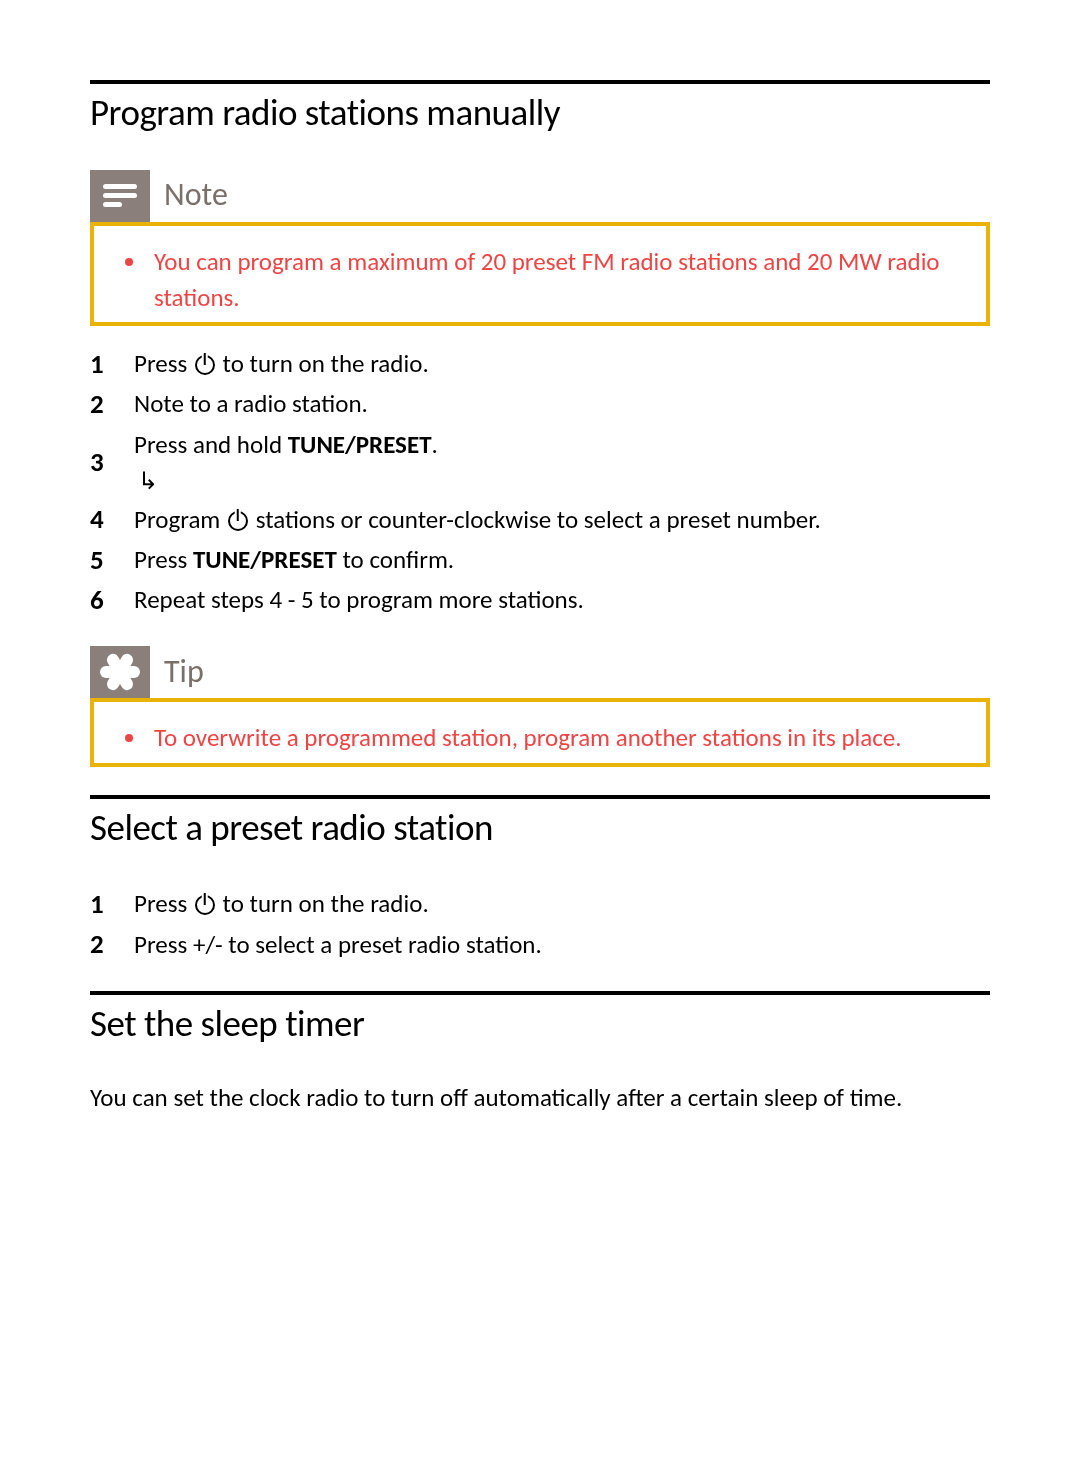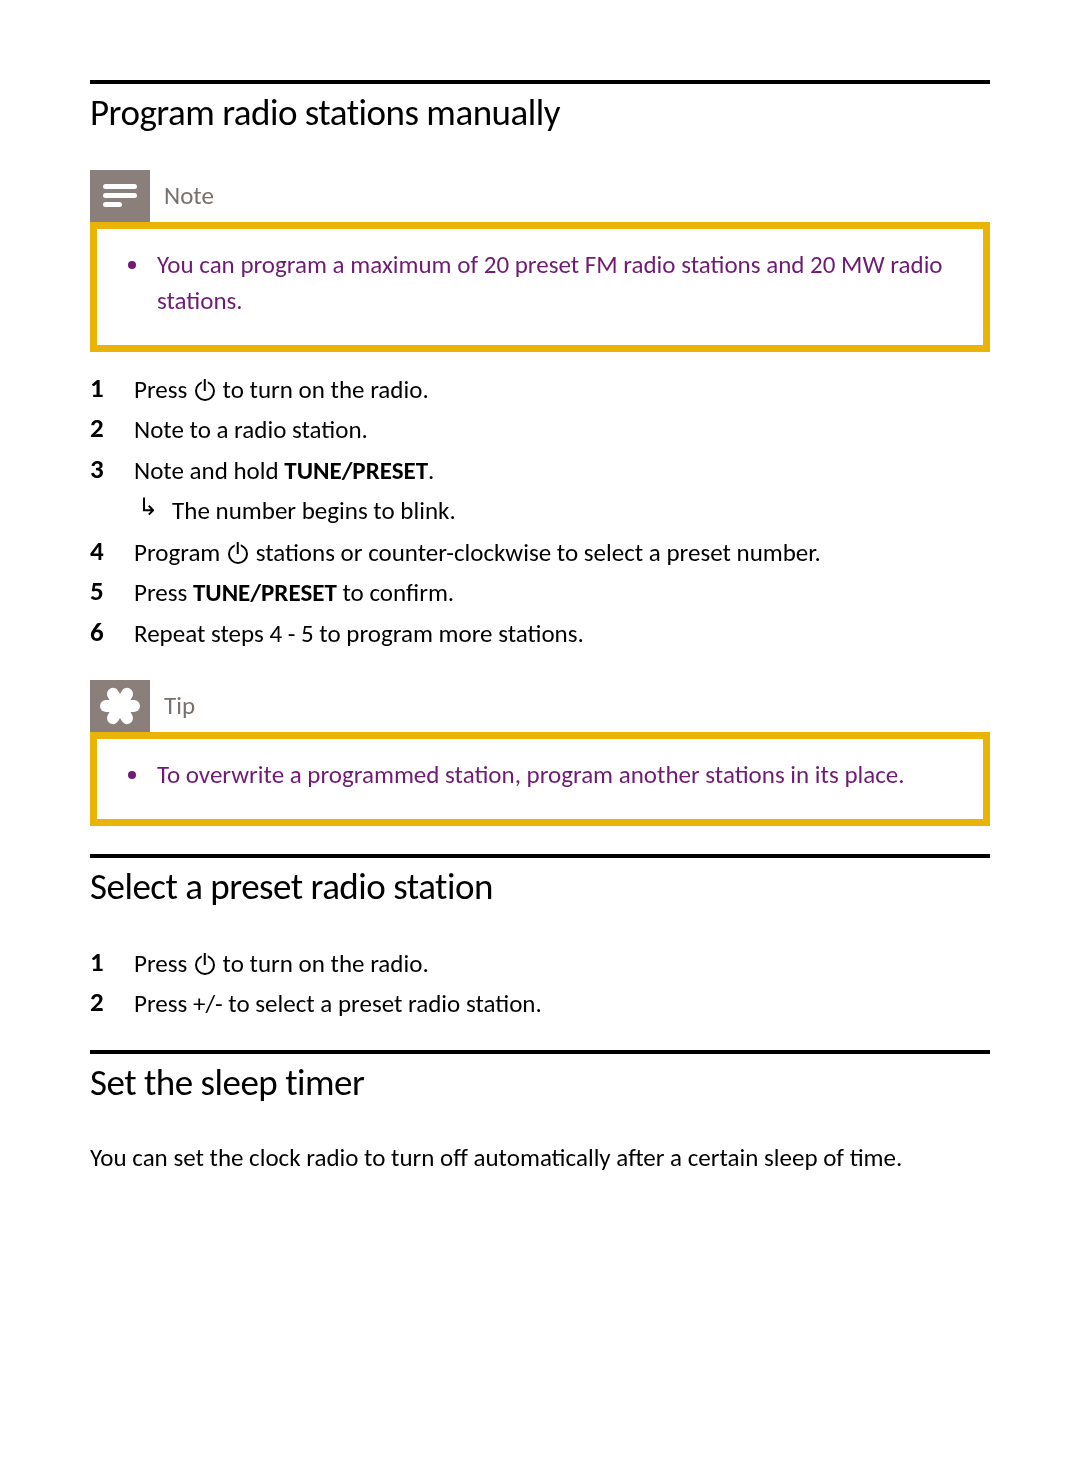--- a/index.html
+++ b/index.html
@@ -32,39 +32,40 @@
       width: 60px;
       height: 52px;
       background: #8a7f7a;
       display: flex;
       align-items: center;
       justify-content: center;
       flex-shrink: 0;
     }
     .callout-label {
       color: #7a706b;
-      font-size: 25px;
+      font-size: 32px;
     }
     .callout-body {
-      border: 7px solid #eab308;
-      padding: 18px 30px 26px 40px;
-      color: #701a75;
+      border: 4px solid #eab308;
+      padding: 18px 30px 6px 40px;
+      color: #ef4444;
     }
     .callout-body ul { list-style: disc; padding-left: 14px; }
     .callout-body li { padding-left: 6px; }
     ol.steps {
       list-style: none;
       counter-reset: step;
       margin: 18px 0 28px 0;
     }
     ol.steps > li {
       counter-increment: step;
       display: flex;
       gap: 22px;
       margin: 2px 0;
+      align-items: center;
     }
     ol.steps > li::before {
       content: counter(step);
       font-weight: 700;
       font-size: 27px;
       min-width: 22px;
       line-height: 1.3;
     }
     .step-body { flex: 1; padding-top: 2px; }
     .sub {
@@ -152,24 +153,23 @@
   <li>
     <div class="step-body">
       <span>Press </span><span class="power-icon"></span><span> to turn on the radio.</span>
     </div>
   </li>
   <li>
     <div class="step-body">Note to a radio station.</div>
   </li>
   <li>
     <div class="step-body">
-      <span>Note and hold </span><span class="bold">TUNE/PRESET</span><span>.</span>
+      <span>Press and hold </span><span class="bold">TUNE/PRESET</span><span>.</span>
       <div class="sub">
         <span class="arrow">↳</span>
-        <span>The number begins to blink.</span>
       </div>
     </div>
   </li>
   <li>
     <div class="step-body">
       <span>Program </span><span class="power-icon"></span><span> stations or counter-clockwise to select a preset number.</span>
     </div>
   </li>
   <li>
     <div class="step-body">

